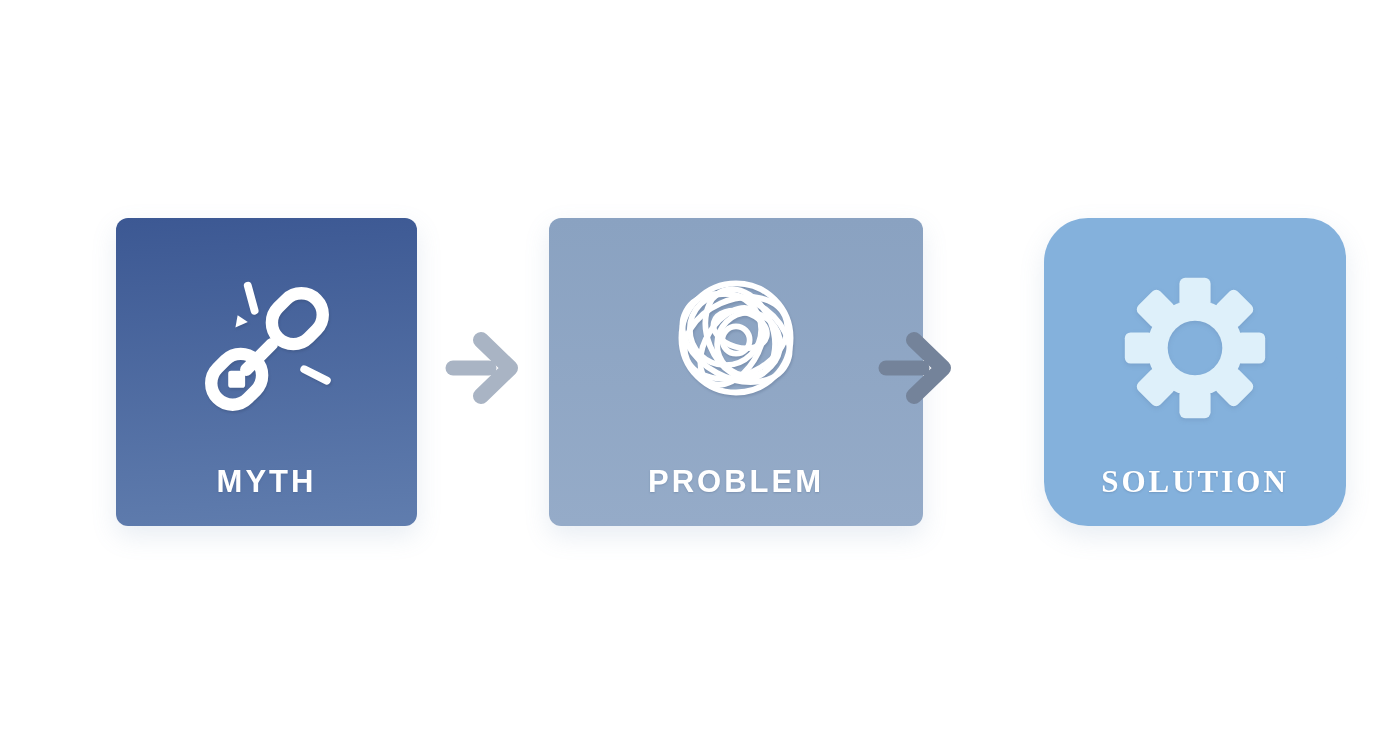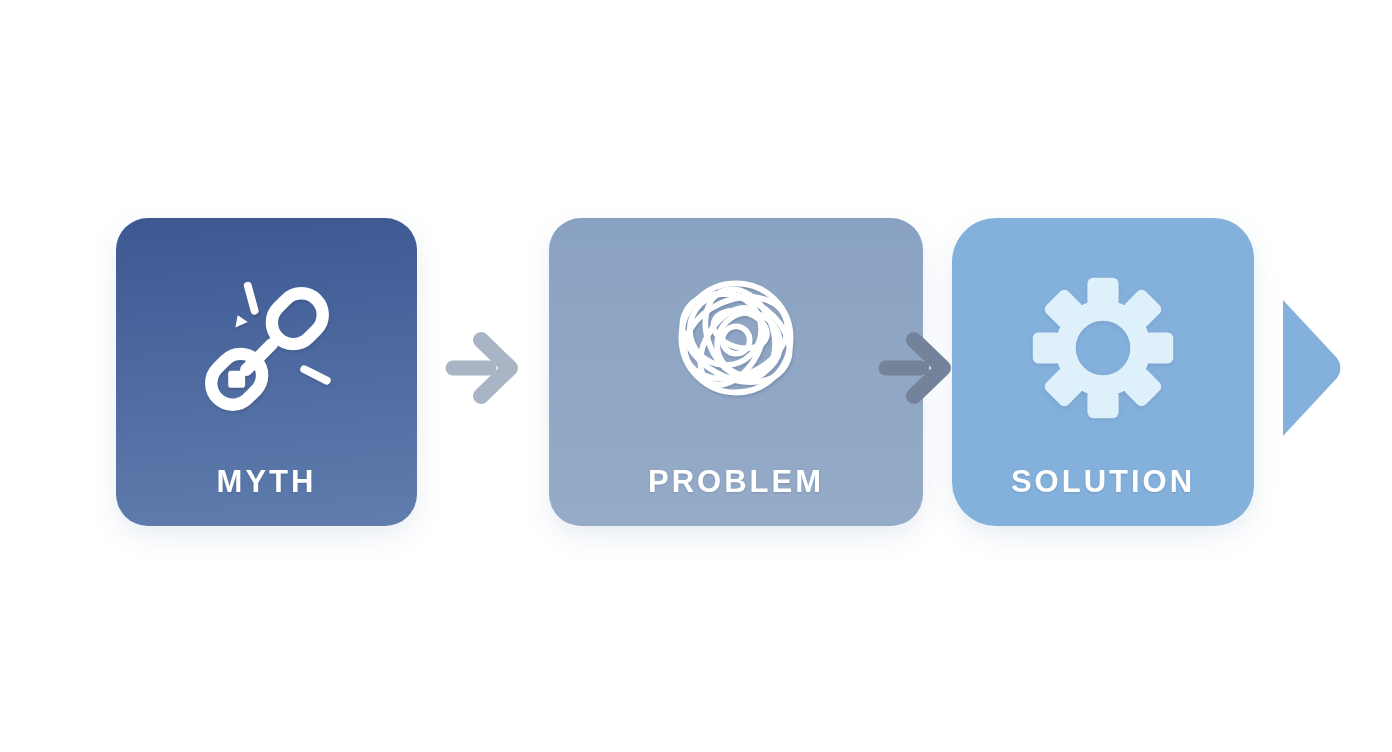--- a/index.html
+++ b/index.html
@@ -8,38 +8,39 @@
     width: 1392px;
     height: 752px;
     background: var(--background, #ffffff);
     overflow: hidden;
     font-family: "Liberation Sans", sans-serif;
   }
   .step-box {
     position: absolute;
     top: 218px;
     height: 308px;
-    border-radius: 32px;
+    border-radius: 12px;
     box-shadow: 0 10px 26px rgba(110, 140, 180, 0.16);
   }
   .box-myth {
     left: 116px;
     width: 301px;
     background: linear-gradient(176deg, var(--myth-top, #3c5893) 0%, var(--myth-bottom, #607dae) 100%);
   }
   .box-problem {
     left: 549px;
     width: 374px;
     background: linear-gradient(180deg, var(--problem-top, #8aa2c1) 0%, var(--problem-bottom, #95abc8) 100%);
   }
   .box-solution {
-    left: 952px;
+    left: 1044px;
     width: 302px;
     background: var(--solution, #84b1dc);
     border-radius: 44px 40px 40px 44px;
+    font-family: Liberation Serif, serif;
   }
   .step-label {
     position: absolute;
     bottom: 26px;
     left: 0;
     width: 100%;
     text-align: center;
     color: var(--label, #ffffff);
     font-size: 31px;
     font-weight: bold;

